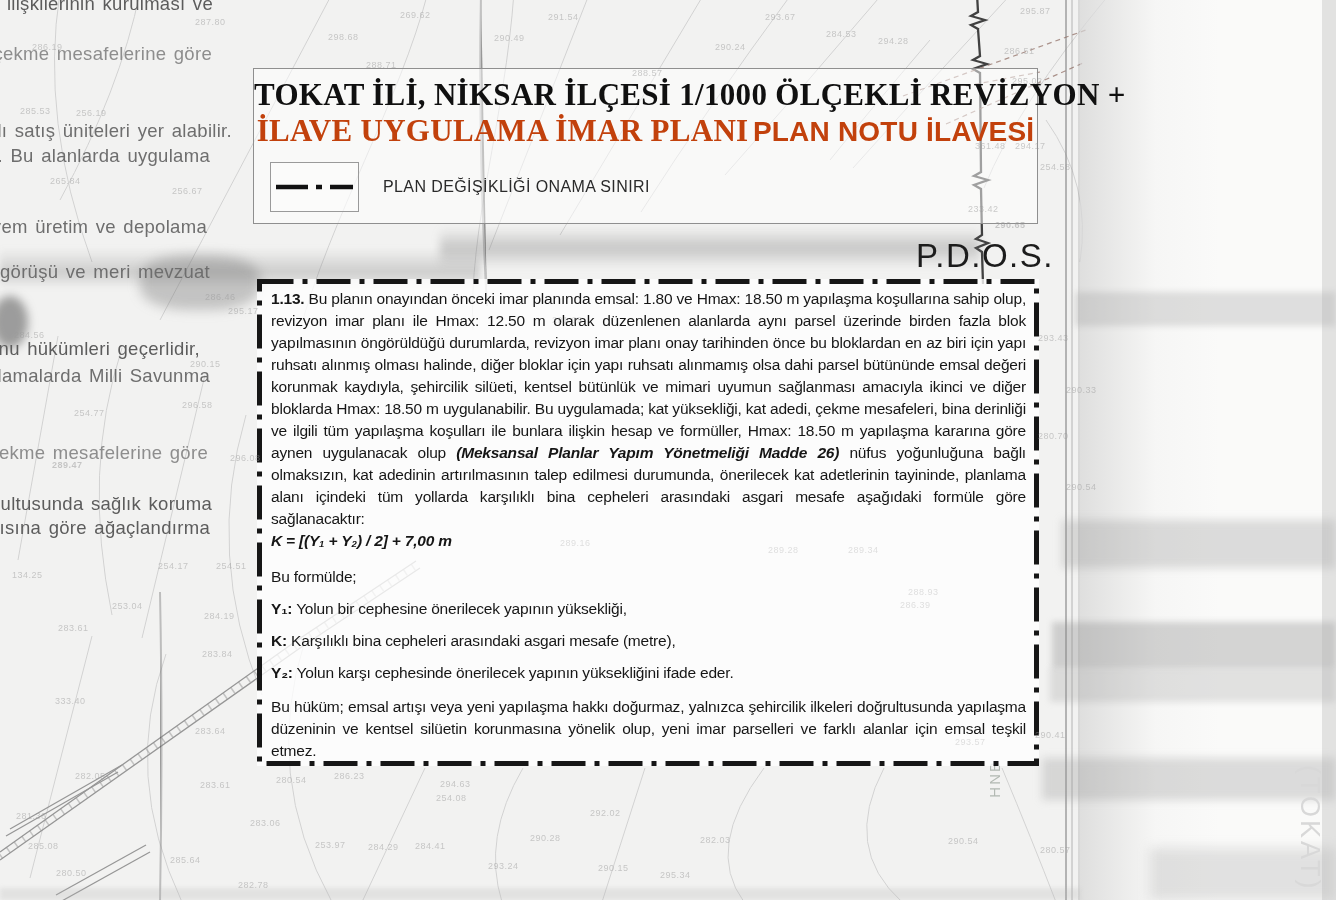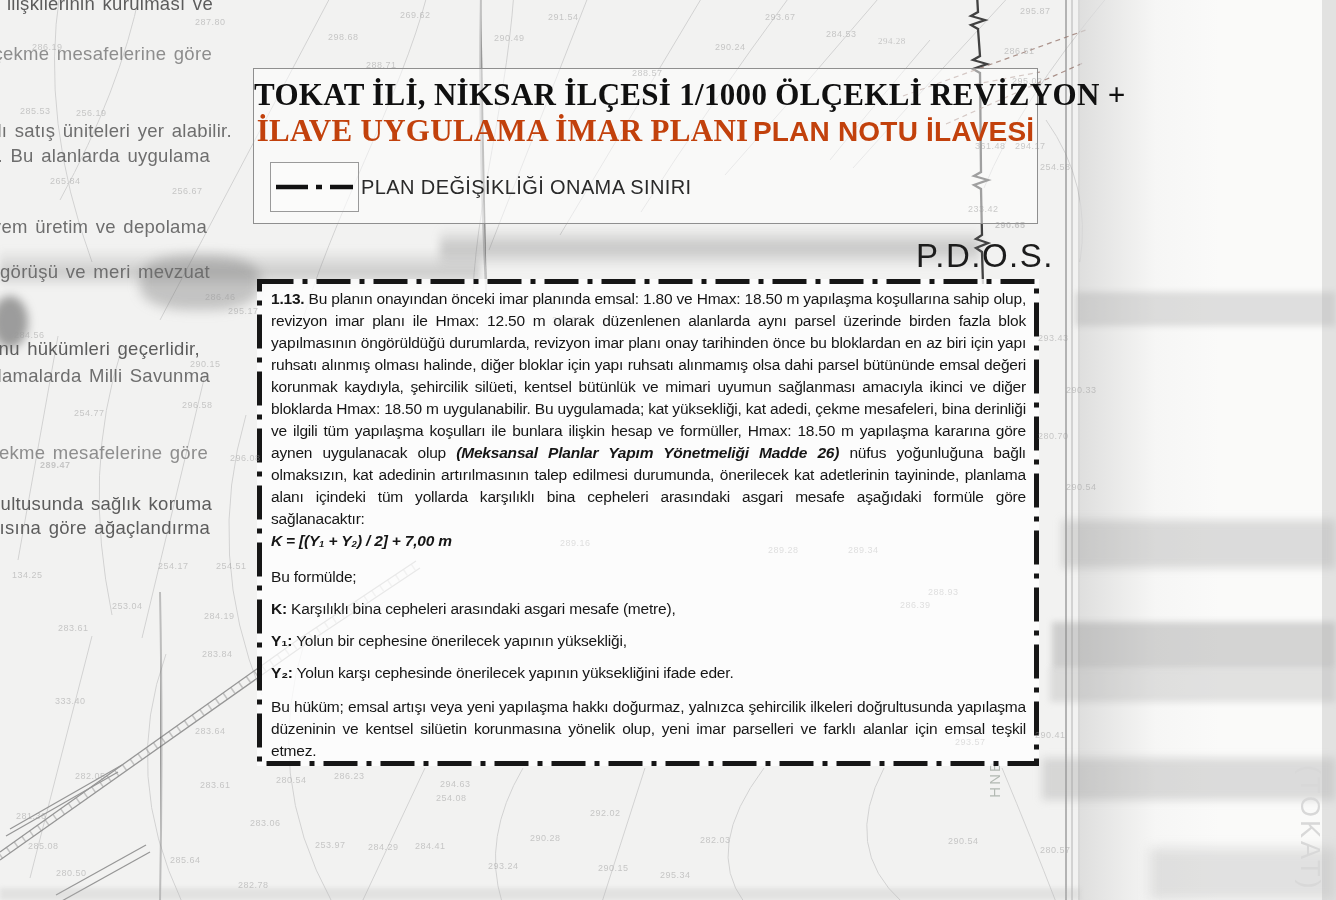--- a/index.html
+++ b/index.html
@@ -29,21 +29,21 @@
     font-family:"Liberation Serif","DejaVu Serif",serif;
     font-weight:700;font-size:31px;letter-spacing:.3px;color:#101010;white-space:nowrap;}
   .title-line2{text-align:center;margin-top:0;white-space:nowrap;color:#c2410c;}
   .title-line2 .serif-part{font-family:"Liberation Serif","DejaVu Serif",serif;
     font-weight:700;font-size:31px;letter-spacing:.3px;}
   .title-line2 .sans-part{font-family:"Liberation Sans","DejaVu Sans",sans-serif;
     font-weight:700;font-size:28px;letter-spacing:.2px;}
   .legend-row{position:absolute;left:16px;top:93px;display:flex;align-items:center;}
   .legend-symbol-box{width:87px;height:48px;border:1px solid #9a9a9a;
     background:rgba(255,255,255,.35);display:flex;align-items:center;}
-  .legend-label{margin-left:2px;font-size:20px;color:#2a2a2a;letter-spacing:.4px;
+  .legend-label{margin-left:24px;font-size:16px;color:#2a2a2a;letter-spacing:.4px;
     white-space:nowrap;}
 
   
   #pdos{position:absolute;left:916px;top:237px;font-size:33px;letter-spacing:1.5px;
     color:#1c1c1c;z-index:5;white-space:nowrap;}
 
   
   #note-box{position:absolute;left:257px;top:279px;width:782px;height:487px;
     background:rgba(255,255,255,.78);z-index:5;}
   #note-border{position:absolute;left:0;top:0;z-index:7;}
@@ -156,54 +156,54 @@
       <div class="map-label" style="left: 32px; top: 42px; opacity: 0.5;">286.19</div>
       <div class="map-label" style="left: 328px; top: 32px; opacity: 0.5;">298.68</div>
       <div class="map-label" style="left: 400px; top: 10px; opacity: 0.5;">269.62</div>
       <div class="map-label" style="left: 548px; top: 12px; opacity: 0.5;">291.54</div>
       <div class="map-label" style="left: 494px; top: 33px; opacity: 0.5;">290.49</div>
       <div class="map-label" style="left: 366px; top: 60px; opacity: 0.5;">288.71</div>
       <div class="map-label" style="left: 632px; top: 68px; opacity: 0.5;">288.57</div>
       <div class="map-label" style="left: 715px; top: 42px; opacity: 0.5;">290.24</div>
       <div class="map-label" style="left: 765px; top: 12px; opacity: 0.5;">293.67</div>
       <div class="map-label" style="left: 826px; top: 29px; opacity: 0.5;">284.53</div>
-      <div class="map-label" style="left: 878px; top: 36px; opacity: 0.5; font-family: Liberation Serif, serif;">294.28</div>
+      <div class="map-label" style="left: 878px; top: 36px; opacity: 0.5;">294.28</div>
       <div class="map-label" style="left: 1020px; top: 6px; opacity: 0.5;">295.87</div>
       <div class="map-label" style="left: 1004px; top: 46px; opacity: 0.5;">286.51</div>
       <div class="map-label" style="left: 1012px; top: 76px; opacity: 0.5;">295.02</div>
       <div class="map-label" style="left: 20px; top: 106px; opacity: 0.5;">285.53</div>
       <div class="map-label" style="left: 76px; top: 108px; opacity: 0.5;">256.19</div>
       <div class="map-label" style="left: 50px; top: 176px; opacity: 0.5;">265.84</div>
       <div class="map-label" style="left: 172px; top: 186px; opacity: 0.5;">256.67</div>
       <div class="map-label" style="left: 228px; top: 306px; opacity: 0.5;">295.17</div>
       <div class="map-label" style="left: 205px; top: 292px; opacity: 0.5;">286.46</div>
       <div class="map-label" style="left: 14px; top: 330px; opacity: 0.5;">284.56</div>
       <div class="map-label" style="left: 190px; top: 359px; opacity: 0.5;">290.15</div>
       <div class="map-label" style="left: 182px; top: 400px; opacity: 0.5;">296.58</div>
       <div class="map-label" style="left: 74px; top: 408px; opacity: 0.5;">254.77</div>
-      <div class="map-label" style="left: 40px; top: 460px; opacity: 0.5; font-weight: bold;">289.47</div>
+      <div class="map-label" style="left: 52px; top: 460px; opacity: 0.5; font-weight: bold;">289.47</div>
       <div class="map-label" style="left: 230px; top: 453px; opacity: 0.5;">296.08</div>
       <div class="map-label" style="left: 158px; top: 561px; opacity: 0.5;">254.17</div>
       <div class="map-label" style="left: 216px; top: 561px; opacity: 0.5;">254.51</div>
       <div class="map-label" style="left: 12px; top: 570px; opacity: 0.5;">134.25</div>
       <div class="map-label" style="left: 975px; top: 141px; opacity: 0.5;">361.48</div>
       <div class="map-label" style="left: 1015px; top: 141px; opacity: 0.5;">294.17</div>
       <div class="map-label" style="left: 1040px; top: 162px; opacity: 0.5;">254.58</div>
       <div class="map-label" style="left: 968px; top: 204px; opacity: 0.5;">233.42</div>
       <div class="map-label" style="left: 995px; top: 220px; opacity: 0.5; font-weight: bold;">290.65</div>
       <div class="map-label" style="left: 1038px; top: 333px; opacity: 0.5;">293.43</div>
       <div class="map-label" style="left: 1066px; top: 385px; opacity: 0.5;">290.33</div>
       <div class="map-label" style="left: 1038px; top: 431px; opacity: 0.5;">280.70</div>
       <div class="map-label" style="left: 1066px; top: 482px; opacity: 0.5;">290.54</div>
       <div class="map-label" style="left: 1035px; top: 730px; opacity: 0.5;">290.41</div>
       <div class="map-label" style="left: 552px; top: 315px; opacity: 0.3;">291.05</div>
       <div class="map-label" style="left: 560px; top: 538px; opacity: 0.3;">289.16</div>
       <div class="map-label" style="left: 768px; top: 545px; opacity: 0.3;">289.28</div>
       <div class="map-label" style="left: 848px; top: 545px; opacity: 0.3;">289.34</div>
-      <div class="map-label" style="left: 928px; top: 587px; opacity: 0.3;">288.93</div>
+      <div class="map-label" style="left: 908px; top: 587px; opacity: 0.3;">288.93</div>
       <div class="map-label" style="left: 900px; top: 600px; opacity: 0.3;">286.39</div>
       <div class="map-label" style="left: 955px; top: 737px; opacity: 0.3;">293.57</div>
       <div class="map-label" style="left: 112px; top: 601px; opacity: 0.5;">253.04</div>
       <div class="map-label" style="left: 204px; top: 611px; opacity: 0.5;">284.19</div>
       <div class="map-label" style="left: 58px; top: 623px; opacity: 0.5;">283.61</div>
       <div class="map-label" style="left: 202px; top: 649px; opacity: 0.5;">283.84</div>
       <div class="map-label" style="left: 195px; top: 726px; opacity: 0.5;">283.64</div>
       <div class="map-label" style="left: 55px; top: 696px; opacity: 0.5;">333.40</div>
       <div class="map-label" style="left: 75px; top: 771px; opacity: 0.5;">282.05</div>
       <div class="map-label" style="left: 16px; top: 811px; opacity: 0.5;">281.36</div>
@@ -250,22 +250,22 @@
 
   <div id="note-box">
     <svg id="note-border" width="782" height="487" viewBox="0 0 782 487">
       <rect x="2.5" y="2.5" width="777" height="482" fill="none" stroke="#161616" stroke-width="5" stroke-dasharray="34 9 5 9"></rect>
     </svg>
     <div class="note-content">
       <p class="clause"><b class="clause-number">1.13.</b><span> Bu planın onayından önceki imar planında emsal: 1.80 ve Hmax: 18.50 m yapılaşma koşullarına sahip olup, revizyon imar planı ile Hmax: 12.50 m olarak düzenlenen alanlarda aynı parsel üzerinde birden fazla blok yapılmasının öngörüldüğü durumlarda, revizyon imar planı onay tarihinden önce bu bloklardan en az biri için yapı ruhsatı alınmış olması halinde, diğer bloklar için yapı ruhsatı alınmamış olsa dahi parsel bütününde emsal değeri korunmak kaydıyla, şehircilik silüeti, kentsel bütünlük ve mimari uyumun sağlanması amacıyla ikinci ve diğer bloklarda Hmax: 18.50 m uygulanabilir. Bu uygulamada; kat yüksekliği, kat adedi, çekme mesafeleri, bina derinliği ve ilgili tüm yapılaşma koşulları ile bunlara ilişkin hesap ve formüller, Hmax: 18.50 m yapılaşma kararına göre aynen uygulanacak olup </span><b class="reg-ref">(Meksansal Planlar Yapım Yönetmeliği Madde 26)</b><span> nüfus yoğunluğuna bağlı olmaksızın, kat adedinin artırılmasının talep edilmesi durumunda, önerilecek kat adetlerinin tayininde, planlama alanı içindeki tüm yollarda karşılıklı bina cepheleri arasındaki asgari mesafe aşağıdaki formüle göre sağlanacaktır:</span></p>
       <p class="formula">K = [(Y₁ + Y₂) / 2] + 7,00 m</p>
       <p class="intro">Bu formülde;</p>
       <div id="definitions">
+          <p class="def"><b>Y₁:</b><span> Yolun bir cephesine önerilecek yapının yüksekliği,</span></p>
           <p class="def"><b>K:</b><span> Karşılıklı bina cepheleri arasındaki asgari mesafe (metre),</span></p>
-          <p class="def"><b>Y₁:</b><span> Yolun bir cephesine önerilecek yapının yüksekliği,</span></p>
           <p class="def"><b>Y₂:</b><span> Yolun karşı cephesinde önerilecek yapının yüksekliğini ifade eder.</span></p>
         </div>
       <p class="closing">Bu hüküm; emsal artışı veya yeni yapılaşma hakkı doğurmaz, yalnızca şehircilik ilkeleri doğrultusunda yapılaşma düzeninin ve kentsel silüetin korunmasına yönelik olup, yeni imar parselleri ve farklı alanlar için emsal teşkil etmez.</p>
     </div>
   </div>
 
   <div id="hnb">HNB</div>
   <div id="tokat">(TOKAT)</div>
 </div>
 

